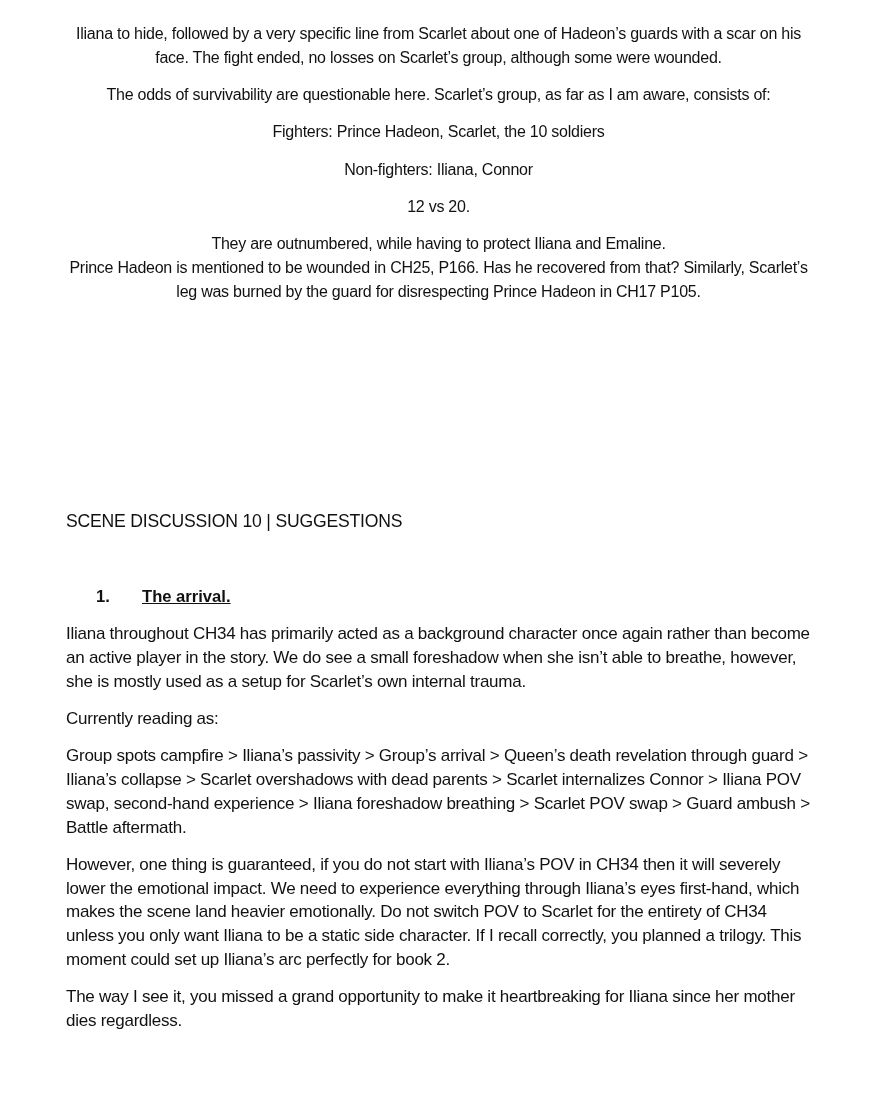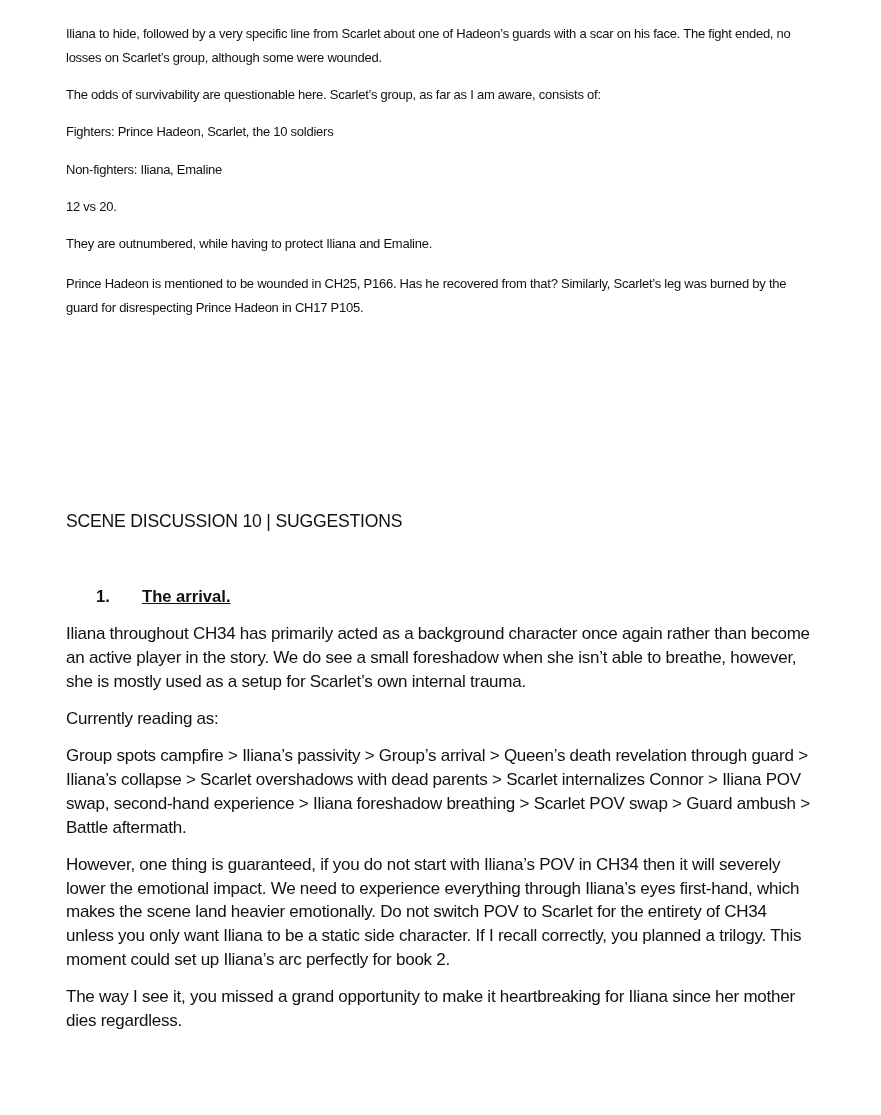--- a/index.html
+++ b/index.html
@@ -13,28 +13,29 @@
     position: relative;
     overflow: hidden;
     font-family: "Liberation Sans", sans-serif;
     color: #111111;
   }
   .page {
     position: absolute;
     left: 66px;
     top: 22px;
     width: 745px;
-    font-size: 13px;
+    font-size: 16px;
     line-height: 23.8px;
     letter-spacing: -0.25px;
+    text-align: center;
   }
   p {
     margin: 0 0 13.5px 0;
   }
-  .tight { margin-bottom: 16px; }
+  .tight { margin-bottom: 0; }
   b { font-weight: 400; }
   .heading {
     position: absolute;
     left: 66px;
     top: 511px;
     font-size: 17.6px;
     font-weight: 400;
     letter-spacing: -0.2px;
     margin: 0;
   }
@@ -60,21 +61,21 @@
     letter-spacing: -0.25px;
   }
 </style>
 </head>
 <body>
 
 <div class="page">
   <p>Iliana to hide, followed by a very specific line from Scarlet about one of Hadeon’s guards with a scar on his face. The fight ended, no losses on Scarlet’s group, although some were wounded.</p>
   <p>The odds of survivability are questionable here. Scarlet’s group, as far as I am aware, consists of:</p>
   <p><b>Fighters:</b><span> Prince Hadeon, Scarlet, the 10 soldiers</span></p>
-  <p><b>Non-fighters:</b><span> Iliana, Emaline</span></p>
+  <p><b>Non-fighters:</b><span> Iliana, Connor</span></p>
   <p>12 vs 20.</p>
   <p class="tight">They are outnumbered, while having to protect Iliana and Emaline.</p>
   <p>Prince Hadeon is mentioned to be wounded in CH25, P166. Has he recovered from that? Similarly, Scarlet’s leg was burned by the guard for disrespecting Prince Hadeon in CH17 P105.</p>
 </div>
 
 <h2 class="heading">SCENE DISCUSSION 10 | SUGGESTIONS</h2>
 
 <div class="list-item">
   <span class="list-num">1.</span>
   <span class="list-label">The arrival.</span>

